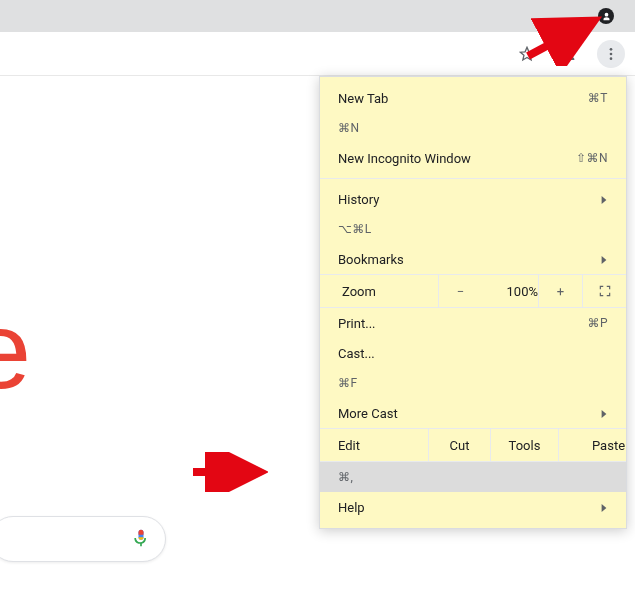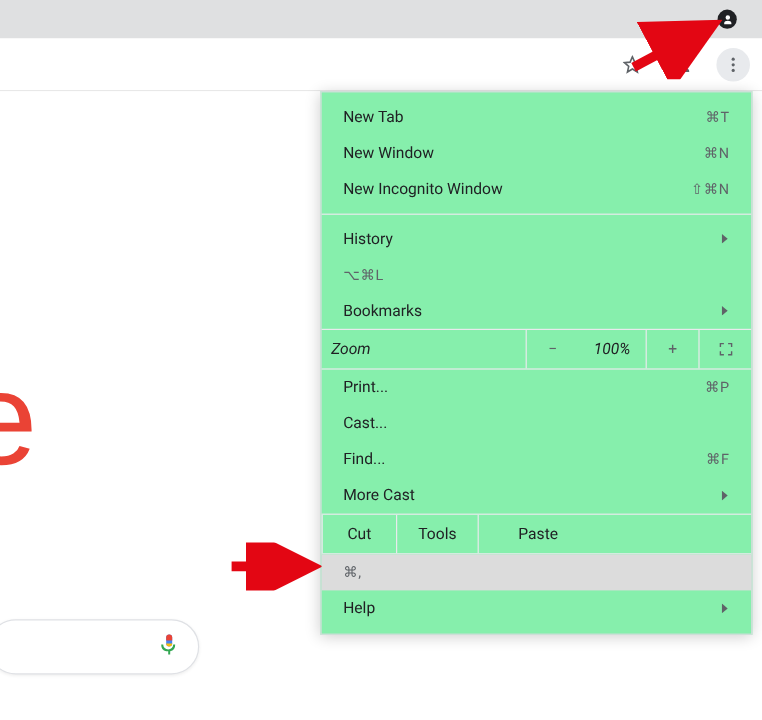--- a/index.html
+++ b/index.html
@@ -79,22 +79,22 @@
     display:flex; align-items:center; justify-content:flex-end;
     padding-right:14px;
   }
   .mic-icon svg { width:20px; height:20px; }
 
   
   .menu {
     position:absolute;
     top:76px;
     right:8px;
-    width:360px;
-    background:#86efac;
+    width:308px;
+    background:#fef9c3;
     border:1px solid #dadce0;
     box-shadow:0 2px 12px rgba(0,0,0,0.2);
     z-index:20;
     padding:6px 0;
   }
   .menu-item {
     display:flex;
     align-items:center;
     height:30px;
     padding:0 18px;
@@ -107,28 +107,28 @@
   .menu-accel { color:#5f6368; font-size:12px; letter-spacing:0.5px; }
   .submenu-arrow { color:#5f6368; margin-left:8px; }
   .submenu-arrow svg{width:8px;height:8px;fill:currentColor;}
   .sep { height:1px; background:#e8eaed; margin:5px 0; }
 
   .zoom-row {
     display:flex; align-items:center; height:34px;
     border-top:1px solid #e8eaed;
     border-bottom:1px solid #e8eaed;
   }
-  .zoom-label { flex:1; padding-left:8px;font-style:italic; }
+  .zoom-label { flex:1; padding-left:22px; }
   .zoom-btn {
     width:44px; height:100%;
     border-left:1px solid #e8eaed;
     display:flex;align-items:center;justify-content:center;
     color:#5f6368;
   }
-  .zoom-val { width:56px; text-align:center;font-style:italic; }
+  .zoom-val { width:56px; text-align:right; }
   .fullscreen-btn svg{width:14px;height:14px;fill:#5f6368;}
 
   .edit-row {
     display:flex; align-items:center; height:34px;
     border-top:1px solid #e8eaed;
     border-bottom:1px solid #e8eaed;
   }
   .edit-label { flex:1; padding-left:18px; }
   .edit-btn {
     border-left:1px solid #e8eaed;
@@ -192,21 +192,20 @@
     </span>
   </div>
 </div>
 
 <div class="menu">
   <div class="menu-item">
     <span class="menu-label">New Tab</span>
     <span class="menu-accel">⌘T</span>
   </div>
   <div class="menu-item">
-    <span class="menu-label">New Window</span>
     <span class="menu-accel">⌘N</span>
   </div>
   <div class="menu-item">
     <span class="menu-label">New Incognito Window</span>
     <span class="menu-accel">⇧⌘N</span>
   </div>
   <div class="sep"></div>
   <div class="menu-item">
     <span class="menu-label">History</span>
     <span class="submenu-arrow"><svg viewBox="0 0 10 10">
@@ -236,31 +235,31 @@
   </div>
 
   <div class="menu-item">
     <span class="menu-label">Print...</span>
     <span class="menu-accel">⌘P</span>
   </div>
   <div class="menu-item">
     <span class="menu-label">Cast...</span>
   </div>
   <div class="menu-item">
-    <span class="menu-label">Find...</span>
     <span class="menu-accel">⌘F</span>
   </div>
   <div class="menu-item">
     <span class="menu-label">More Cast</span>
     <span class="submenu-arrow"><svg viewBox="0 0 10 10">
           <path d="M2 0l6 5-6 5z"></path>
         </svg></span>
   </div>
 
   <div class="edit-row">
+    <span class="edit-label">Edit</span>
     <span class="edit-btn edit-cut">Cut</span>
     <span class="edit-btn edit-copy">Tools</span>
     <span class="edit-btn edit-paste">Paste</span>
   </div>
 
   <div class="menu-item highlight">
     <span class="menu-accel">⌘,</span>
   </div>
   <div class="menu-item">
     <span class="menu-label">Help</span>

